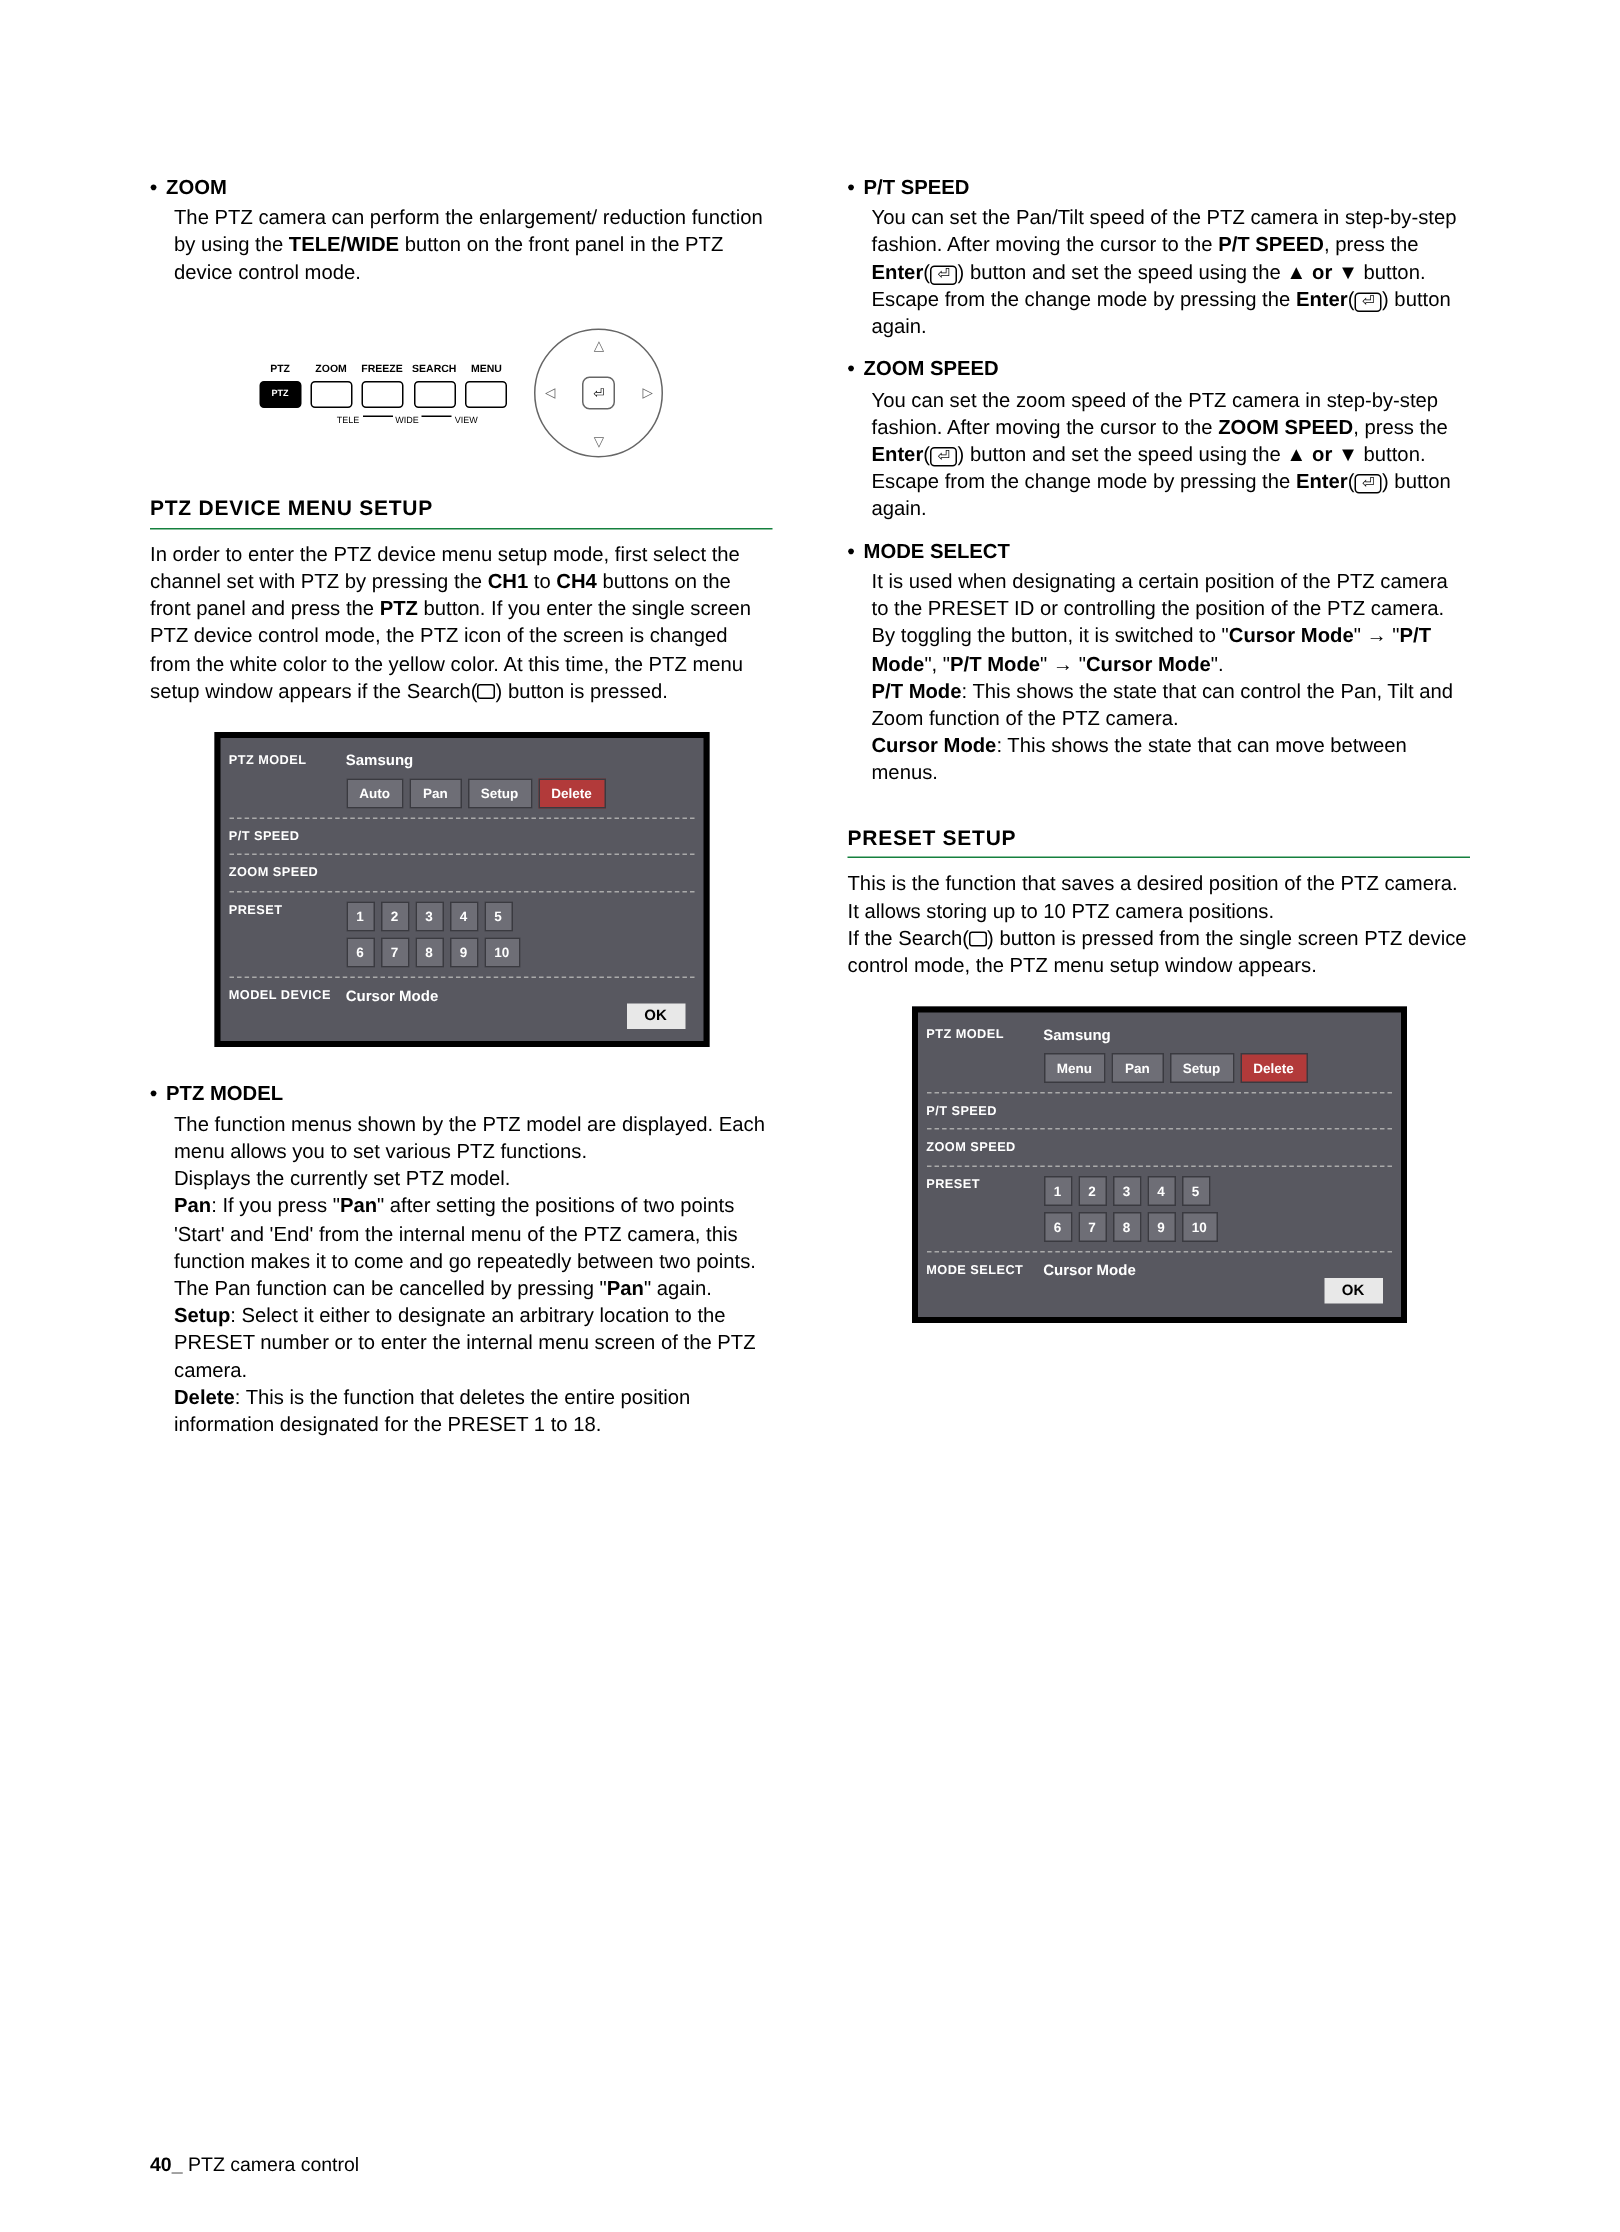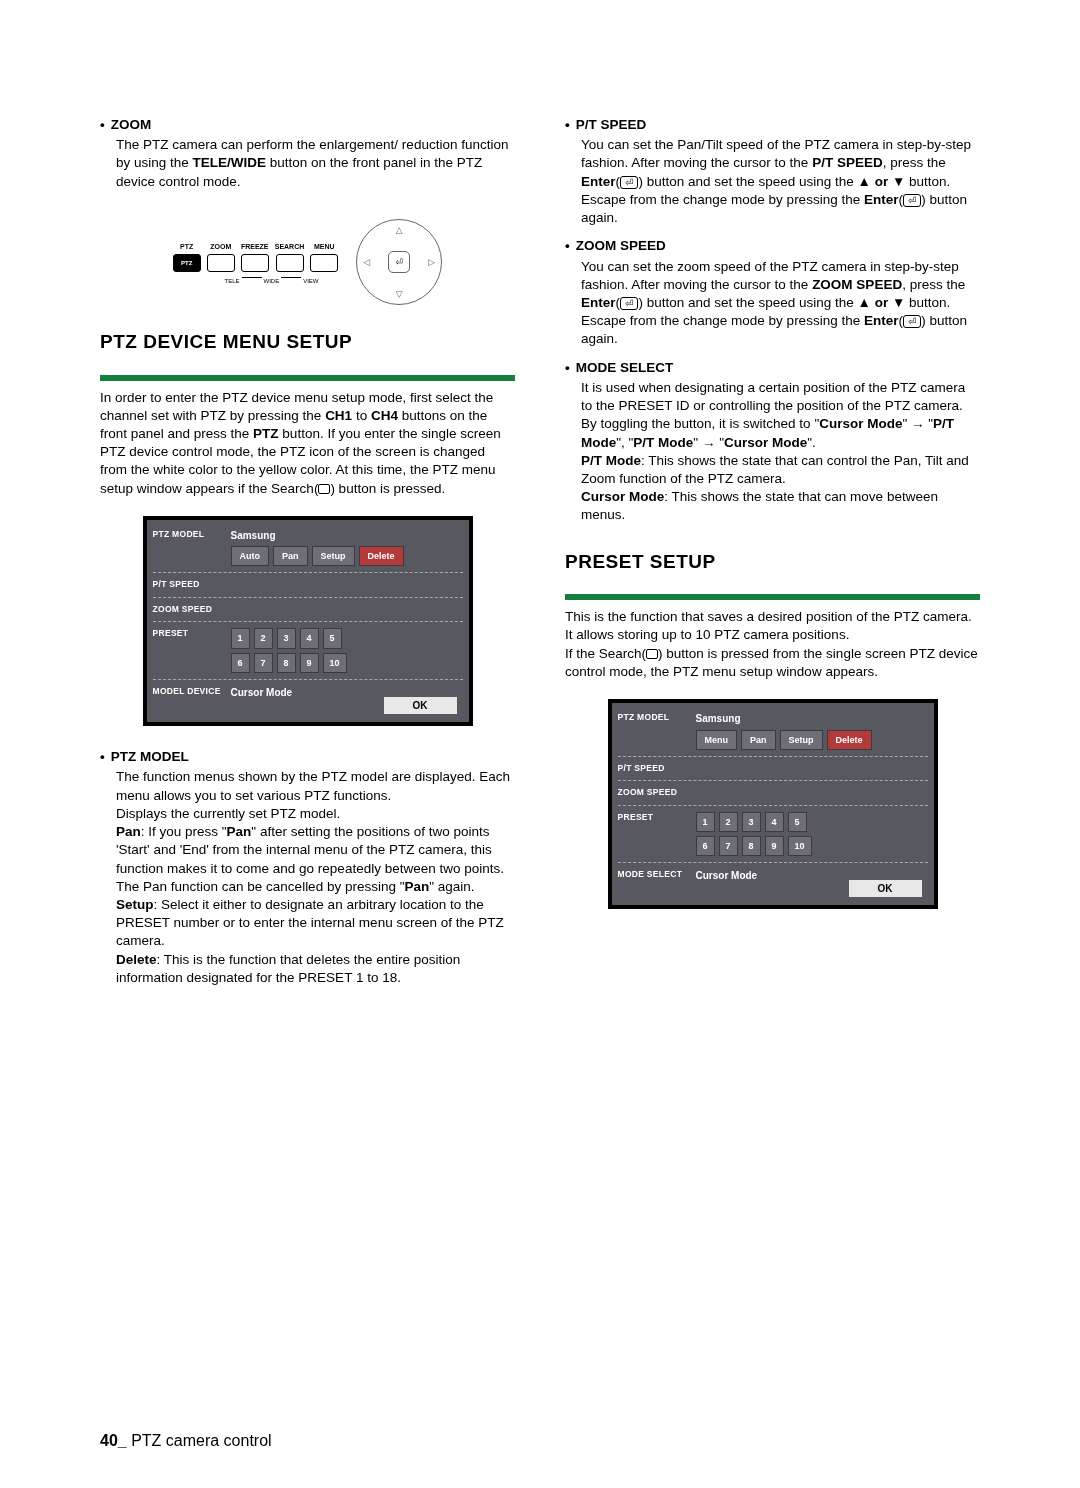--- a/index.html
+++ b/index.html
@@ -14,24 +14,24 @@
     padding: 110px 100px 40px 100px;
     position: relative;
   }
   .columns { display: flex; gap: 50px; }
   .col { flex: 1; }
   .bullet { display: flex; margin-top: 6px; }
   .bullet .dot { font-weight: bold; margin-right: 6px; }
   .bullet .label { font-weight: bold; }
   .body-text { margin-left: 16px; margin-top: 2px; }
   h2 {
-    font-size: 19px;
+    font-size: 14px;
     font-weight: bold;
-    border-bottom: 6px solid #15803d;
-    padding-bottom: 20px;
+    border-bottom: 1px solid #15803d;
+    padding-bottom: 4px;
     margin-bottom: 8px;
     margin-top: 24px;
     letter-spacing: 0.5px;
   }
   .sec-intro { margin-bottom: 2px; }
   b { font-weight: bold; }
 
   
   .panel-wrap { display:flex; align-items:center; justify-content:center; gap:18px; margin: 28px 0 10px 0; }
   .panel-buttons { display:flex; flex-direction:column; align-items:center; }
@@ -69,32 +69,32 @@
   .ptz-label { width:78px; font-size:8.5px; letter-spacing:0.3px;}
   .ptz-value { flex:1; }
   .val-text { font-size:10px; font-weight:bold; padding-bottom:4px;}
   .chip-row { display:flex; gap:4px; flex-wrap:wrap;}
   .chip {
     background:#6e6e76; border:1px solid #3a3a40; padding:3px 8px; font-size:9px; min-width:28px; text-align:center;
   }
   .chip.delete { background:#b23a3a; }
   .chip.num { min-width:18px; padding:3px 6px;}
   .ok-wrap { position:absolute; right:12px; bottom:10px;}
-  .ok-btn { background:#e8e8e8; color:#000; padding:3px 29px; font-size:10px; font-weight:bold; }
+  .ok-btn { background:#e8e8e8; color:#000; padding:3px 12px; font-size:10px; font-weight:bold; }
   hr.dash { border:none; border-top:1px dashed #aaa; margin:3px 0;}
 
   .enter-glyph{
     display:inline-block; border:1px solid #000; border-radius:3px; padding:0 4px; font-size:10px; line-height:1.1;
   }
   .search-glyph{
     display:inline-block; border:1px solid #000; border-radius:2px; width:12px; height:10px; position:relative; top:1px;
   }
 
   .footer {
-    position:absolute; bottom:36px; left:100px; font-size:16px;
+    position:absolute; bottom:36px; left:100px; font-size:13px;
   }
   .footer b { font-weight:bold; }
 </style>
 </head>
 <body>
 
 <div class="columns">
 
   <div class="col">
 

